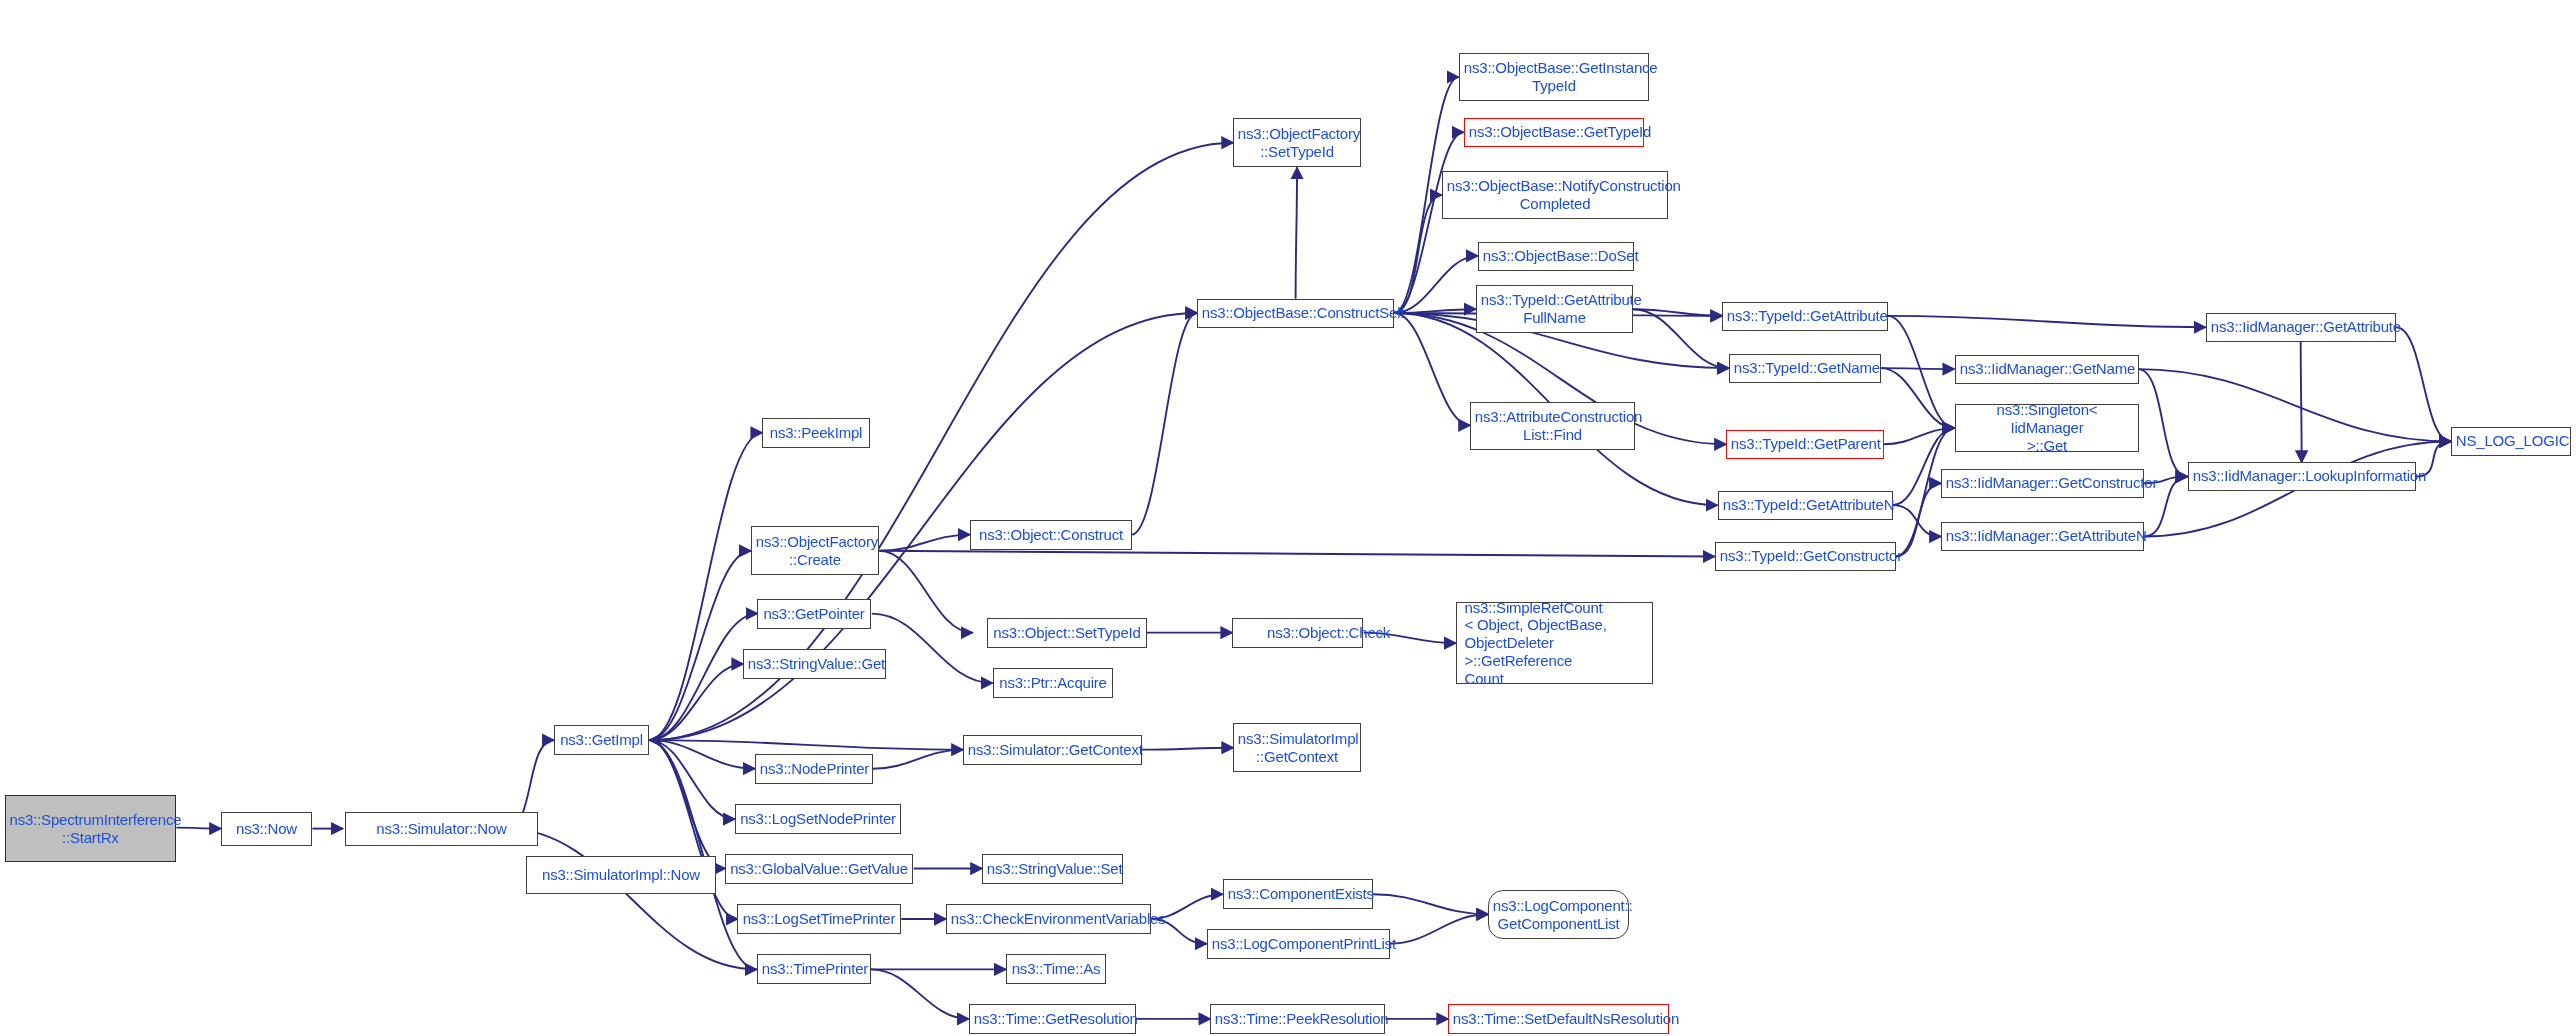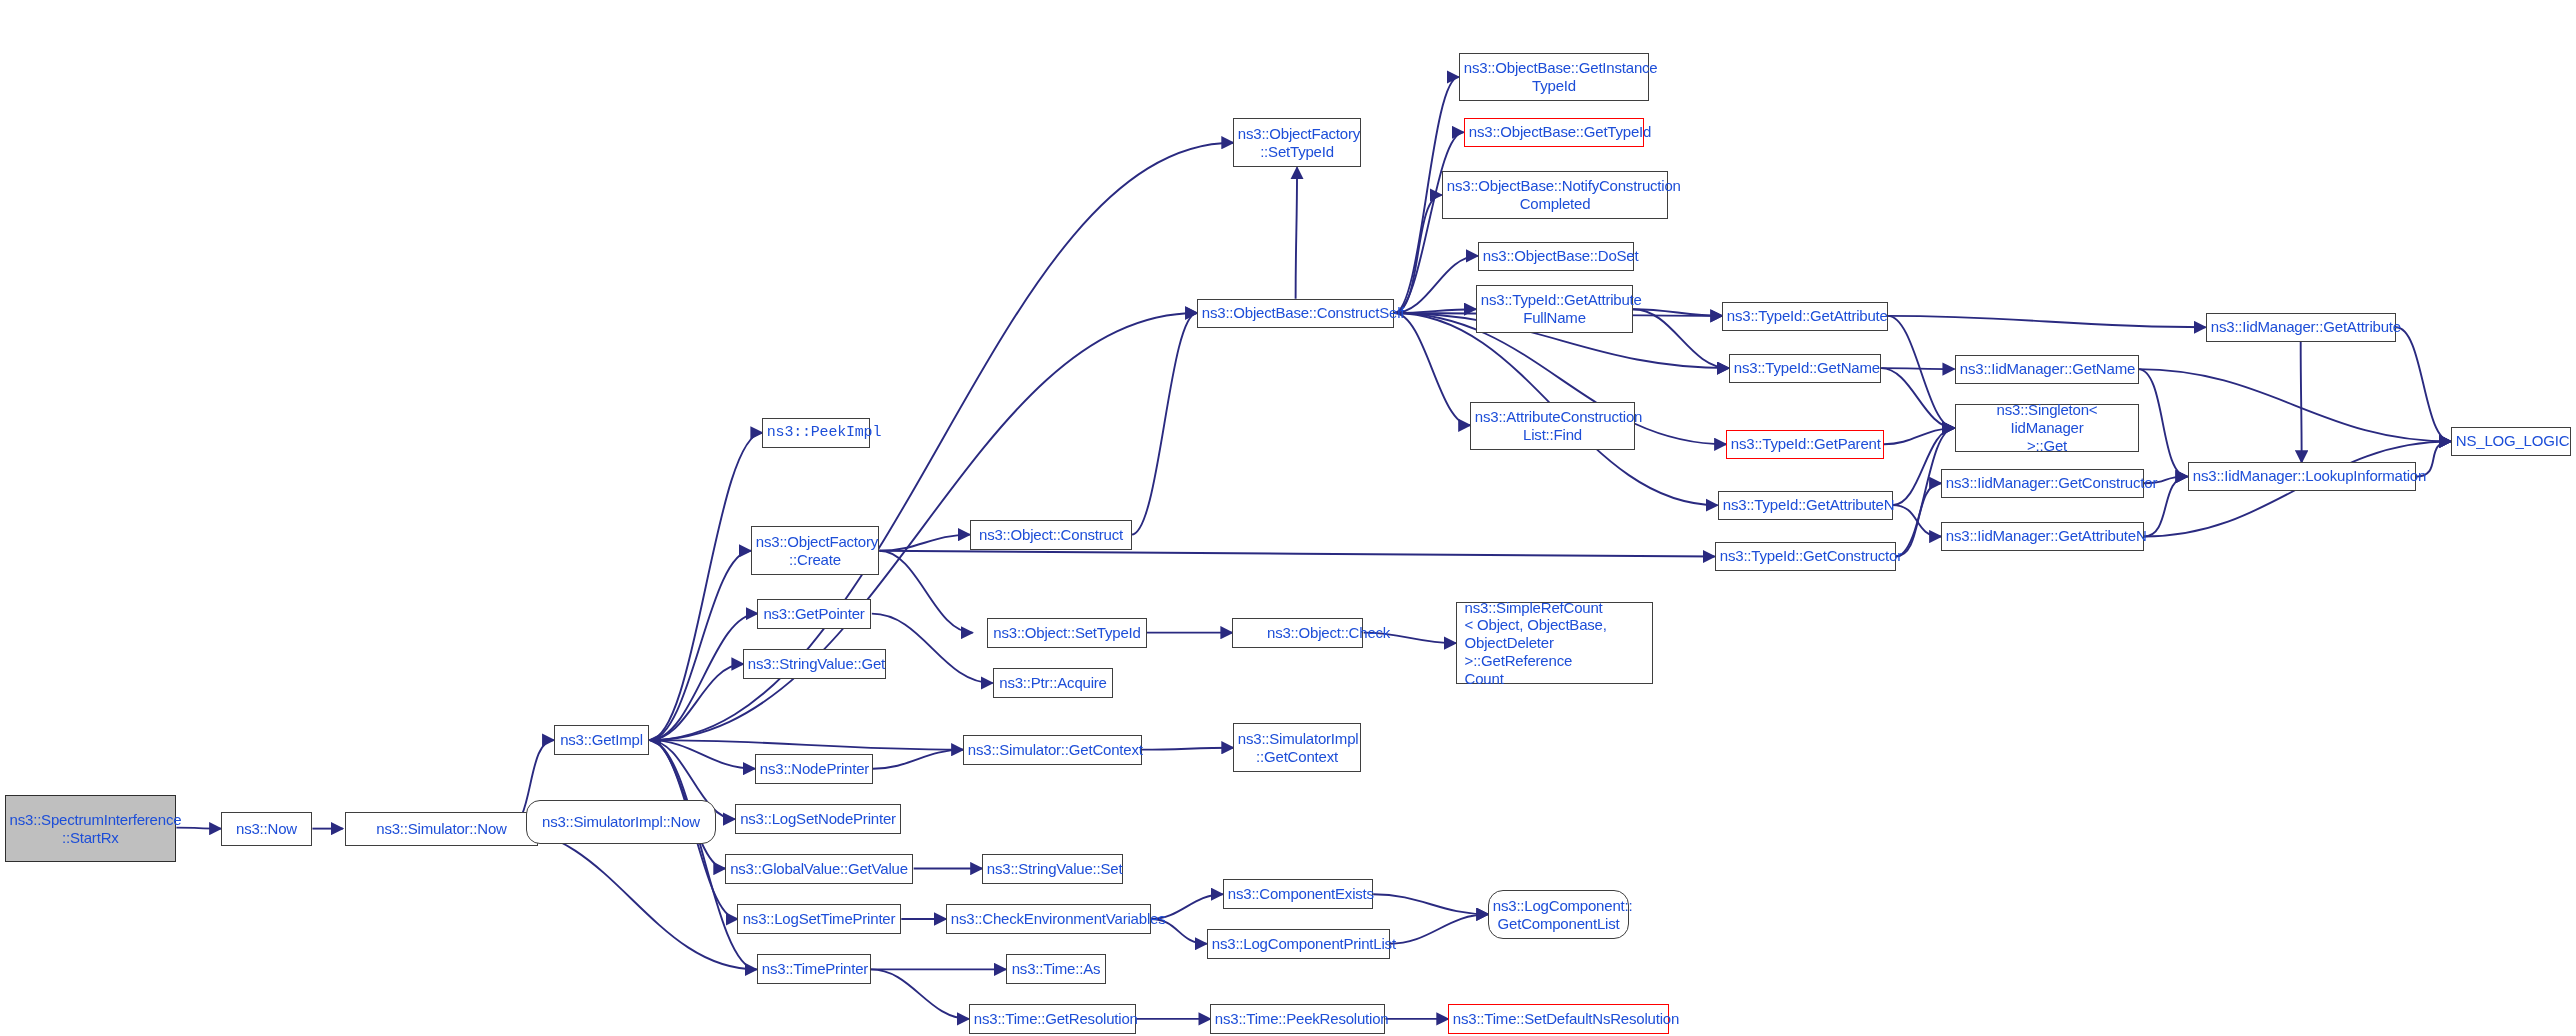--- a/index.html
+++ b/index.html
@@ -127,23 +127,23 @@
         <path d="M 2518 344 C 2548 344, 2546 464, 2576 464" marker-end="url(#arrow)"></path>
         <path d="M 2418 359 C 2418 416.15, 2419 428.85, 2419 486" marker-end="url(#arrow)"></path>
         <path d="M 2539 501 C 2569 501, 2546 464, 2576 464" marker-end="url(#arrow)"></path>
       </g>
   </svg>
   <div id="node-layer">
       <div class="node root" style="left: 4.8px; top: 795px; width: 171px; height: 67px;"><span>ns3::SpectrumInterference
 ::StartRx</span></div>
       <div class="node" style="left: 221px; top: 812px; width: 91px; height: 34px;"><span>ns3::Now</span></div>
       <div class="node" style="left: 345px; top: 812px; width: 193px; height: 34px;"><span>ns3::Simulator::Now</span></div>
-      <div class="node" style="left: 526px; top: 800px; width: 190px; height: 44px; border-radius: 14px;"><span>ns3::SimulatorImpl::Now</span></div>
+      <div class="node" style="left: 526px; top: 856px; width: 190px; height: 38px;"><span>ns3::SimulatorImpl::Now</span></div>
       <div class="node" style="left: 554px; top: 725px; width: 95px; height: 30px;"><span>ns3::GetImpl</span></div>
-      <div class="node" style="left: 762px; top: 418px; width: 108px; height: 30px; font-family: Liberation Mono, monospace;"><span>ns3::PeekImpl</span></div>
+      <div class="node" style="left: 762px; top: 418px; width: 108px; height: 30px;"><span>ns3::PeekImpl</span></div>
       <div class="node" style="left: 751px; top: 526px; width: 128px; height: 49px;"><span>ns3::ObjectFactory
 ::Create</span></div>
       <div class="node" style="left: 757px; top: 599px; width: 114px; height: 30px;"><span>ns3::GetPointer</span></div>
       <div class="node" style="left: 743px; top: 649px; width: 143px; height: 30px;"><span>ns3::StringValue::Get</span></div>
       <div class="node" style="left: 755px; top: 754px; width: 118px; height: 30px;"><span>ns3::NodePrinter</span></div>
       <div class="node" style="left: 735px; top: 804px; width: 166px; height: 30px;"><span>ns3::LogSetNodePrinter</span></div>
       <div class="node" style="left: 725px; top: 854px; width: 188px; height: 30px;"><span>ns3::GlobalValue::GetValue</span></div>
       <div class="node" style="left: 737px; top: 904px; width: 164px; height: 30px;"><span>ns3::LogSetTimePrinter</span></div>
       <div class="node" style="left: 757px; top: 954px; width: 114px; height: 30px;"><span>ns3::TimePrinter</span></div>
       <div class="node" style="left: 970px; top: 520px; width: 162px; height: 30px;"><span>ns3::Object::Construct</span></div>

